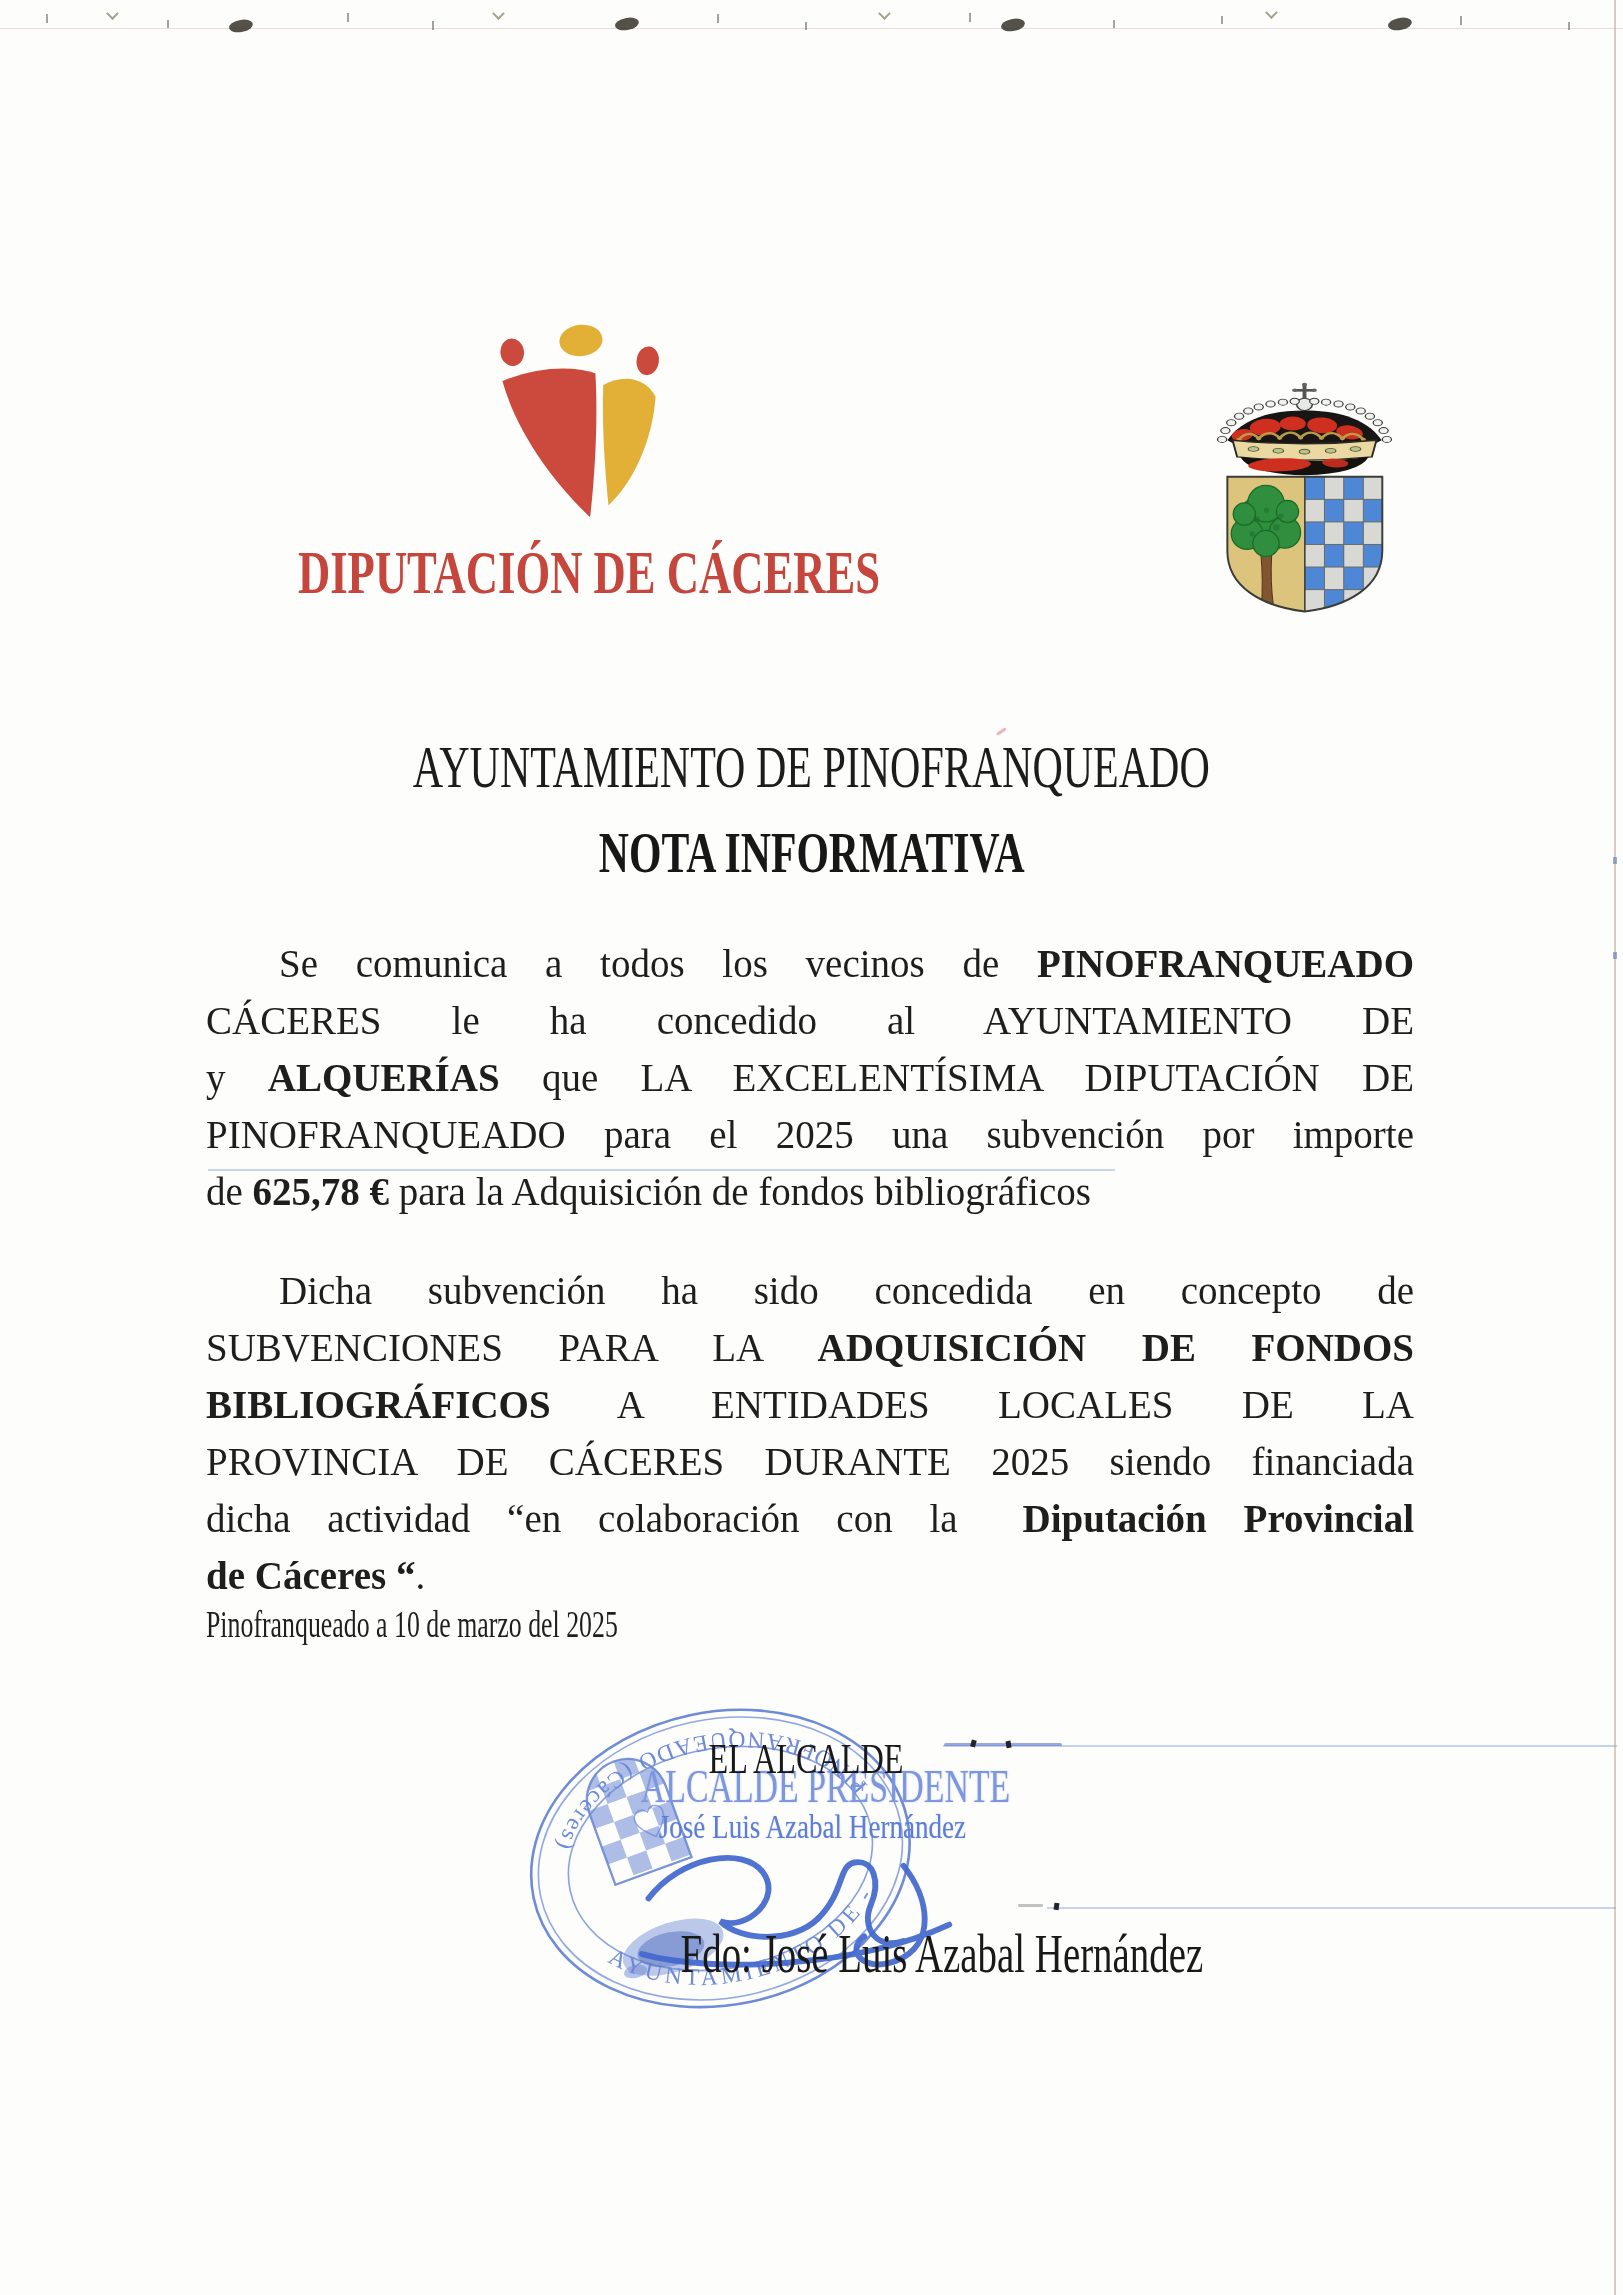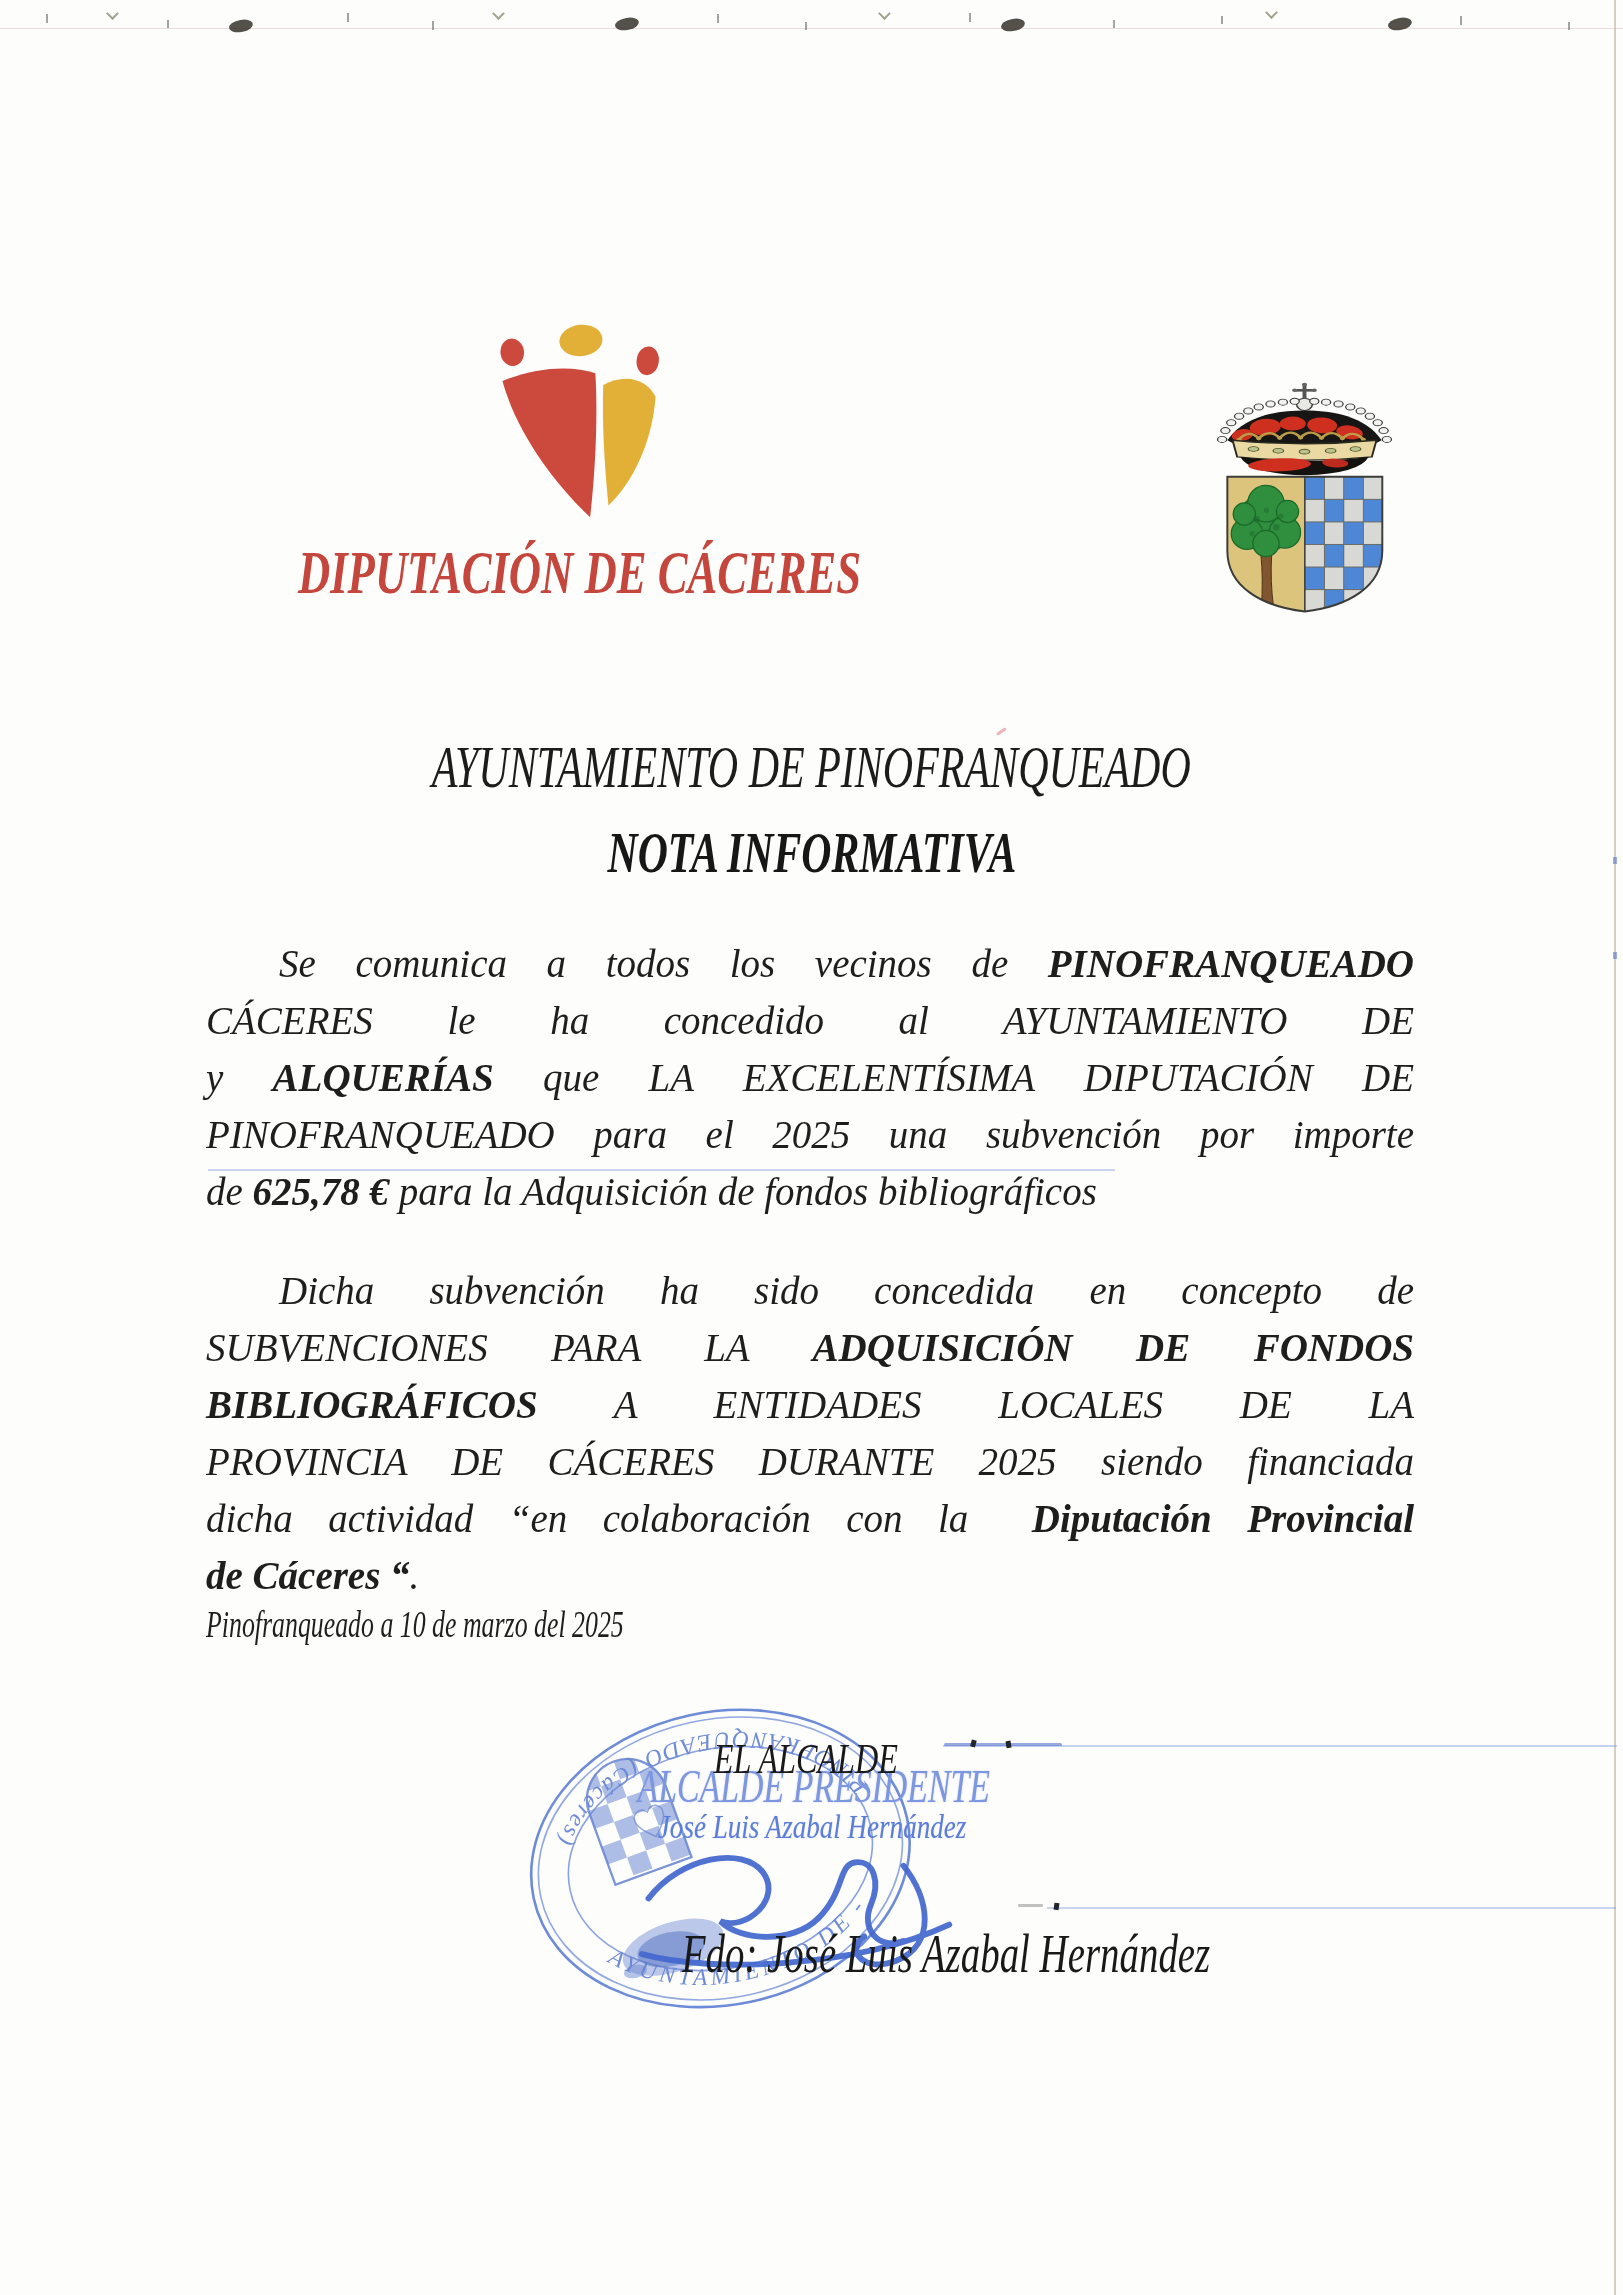--- a/index.html
+++ b/index.html
@@ -1,18 +1,18 @@
 <!DOCTYPE html>
 <html style="font-size:10.5px"><head>
 <meta charset="utf-8">
 <style>
   html,body{margin:0;padding:0;background:#e8e8e8;}
   .page{
     position:relative; width:1623px; height:2295px; background:#fdfdfc;
-    font-family:"Liberation Serif","DejaVu Serif",serif; color:#1d1d1d; overflow:hidden;font-style:italic;
+    font-family:"Liberation Serif","DejaVu Serif",serif; color:#1d1d1d; overflow:hidden;
   }
   
   .topline{position:absolute;left:0;top:27.5px;width:1623px;height:1.3px;background:rgba(196,164,164,.35);}
   .blob{position:absolute;width:23.6px;height:12.4px;border-radius:50%;background:#35332a;opacity:.85;transform:rotate(-10deg);}
   .vtick{position:absolute;width:7.2px;height:7.2px;border-left:2px solid #7c7c5d;border-bottom:2px solid #7c7c5d;opacity:.7;transform:rotate(-45deg);}
   .speck{position:absolute;width:2px;height:8.5px;background:#4a4a44;opacity:.5;}
   .edge-right{position:absolute;left:1614px;top:0;width:2px;height:2295px;background:rgba(182,168,140,.55);}
   .edge-dot{position:absolute;left:1613px;width:3.9px;height:6.5px;background:rgba(90,120,200,.6);}
   .redtick{position:absolute;left:996px;top:730px;width:11px;height:3.3px;border-radius:2px;background:#e8a0a8;transform:rotate(-35deg);opacity:.8;}
   .para-streak{position:absolute;left:208px;top:1169px;width:907px;height:2px;background:rgba(90,120,210,.30);}

